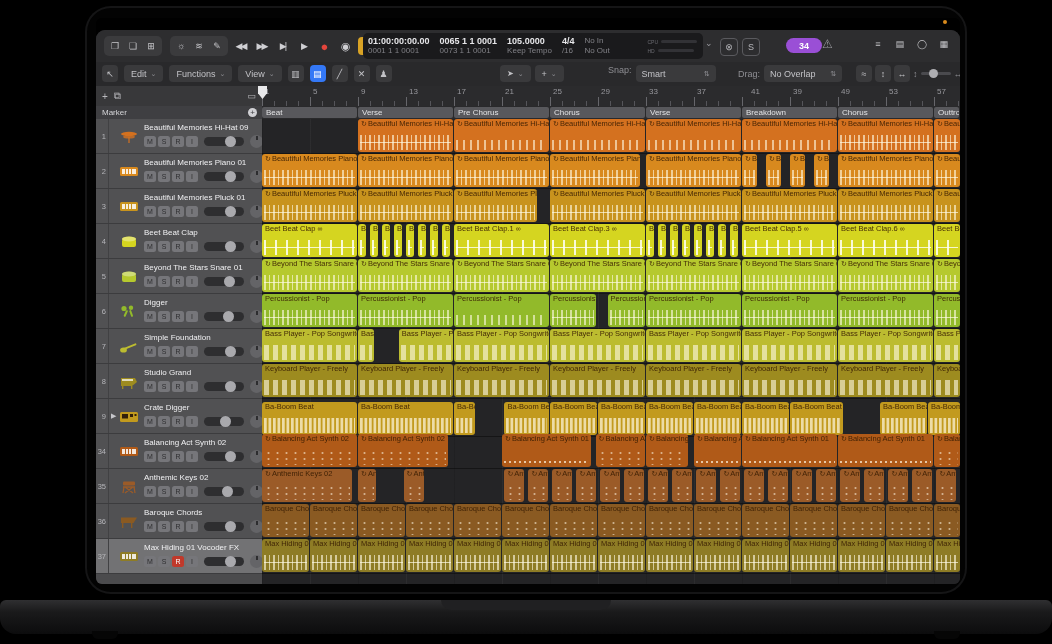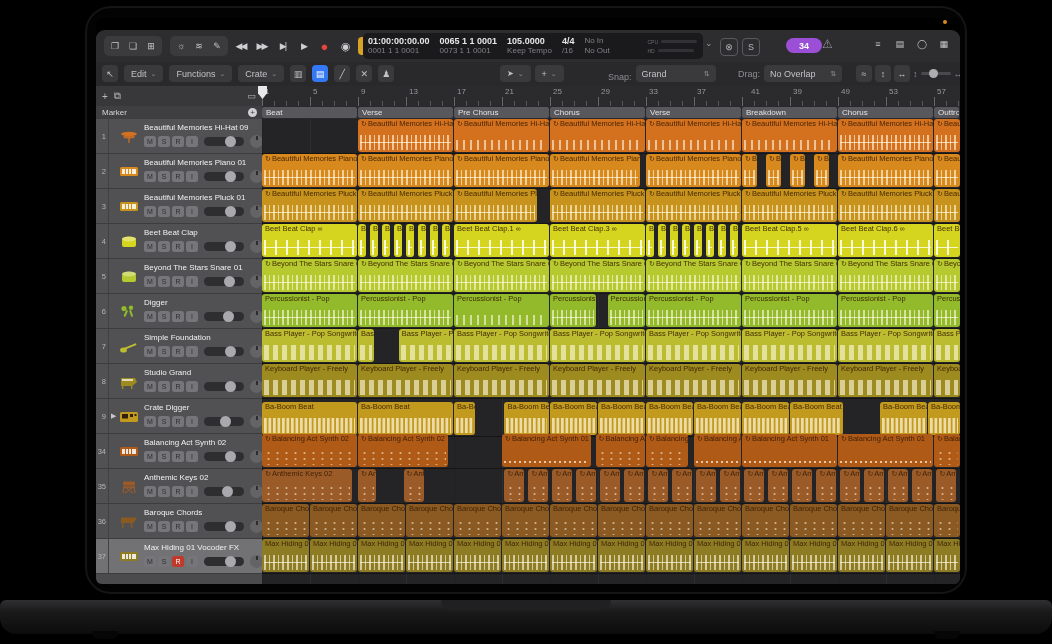--- a/index.html
+++ b/index.html
@@ -56,21 +56,21 @@
   .menubar{position:absolute;left:0;top:32px;width:864px;height:24px;background:#29292b;
            border-bottom:1px solid #1b1b1c;font-size:9px;color:#c2c2c6;}
   .mb-left{position:absolute;left:6px;top:3px;display:flex;align-items:center;gap:6px;}
   .mb-btn{height:17px;padding:0 7px;background:#3a3a3c;border-radius:4px;display:flex;
           align-items:center;gap:4px;}
   .mb-ic{height:17px;width:16px;background:#3a3a3c;border-radius:4px;display:flex;
          align-items:center;justify-content:center;color:#c2c2c6;}
   .mb-ic.active{background:#3478f6;color:#fff;}
   .mb-chev{font-size:7px;color:#8e8e93;}
   .mb-tools{position:absolute;left:404px;top:3px;display:flex;gap:4px;}
-  .mb-snap{position:absolute;left:512px;top:3px;display:flex;align-items:flex-end;gap:4px;}
+  .mb-snap{position:absolute;left:512px;top:3px;display:flex;align-items:flex-start;gap:4px;}
   .mb-drag{position:absolute;left:642px;top:3px;display:flex;align-items:center;gap:4px;}
   .mb-dd{height:17px;background:#3a3a3c;border-radius:4px;display:flex;align-items:center;
          padding:0 6px;gap:10px;}
   .mb-zoom{position:absolute;left:760px;top:3px;display:flex;align-items:center;gap:3px;}
   .slider{width:30px;height:3px;background:#4a4a4e;border-radius:2px;position:relative;}
   .slider .sk{position:absolute;left:8px;top:-3px;width:9px;height:9px;border-radius:50%;background:#aeaeb2;}
   .dim{color:#8e8e93;}
   
   .wbody{position:absolute;left:0;top:56px;width:864px;bottom:0;}
   .panel-top{position:absolute;left:0;top:0;width:166px;height:20px;background:#38383a;
@@ -224,21 +224,21 @@
             <div class="mb-ic">↖</div>
             <div class="mb-btn">
               <span>Edit</span>
               <span class="mb-chev">⌄</span>
             </div>
             <div class="mb-btn">
               <span>Functions</span>
               <span class="mb-chev">⌄</span>
             </div>
             <div class="mb-btn">
-              <span>Crate</span>
+              <span>View</span>
               <span class="mb-chev">⌄</span>
             </div>
             <div class="mb-ic">▥</div>
             <div class="mb-ic active">▤</div>
             <div class="mb-ic">╱</div>
             <div class="mb-ic">✕</div>
             <div class="mb-ic">♟</div>
           </div>
           <div class="mb-tools">
             <div class="mb-btn">
@@ -246,21 +246,21 @@
               <span class="mb-chev">⌄</span>
             </div>
             <div class="mb-btn">
               <span>+</span>
               <span class="mb-chev">⌄</span>
             </div>
           </div>
           <div class="mb-snap">
             <span class="dim">Snap:</span>
             <div class="mb-dd" style="width:80px;justify-content:space-between;box-sizing:border-box;">
-              <span>Grand</span>
+              <span>Smart</span>
               <span class="mb-chev">⇅</span>
             </div>
           </div>
           <div class="mb-drag">
             <span class="dim">Drag:</span>
             <div class="mb-dd" style="width:78px;justify-content:space-between;box-sizing:border-box;">
               <span>No Overlap</span>
               <span class="mb-chev">⇅</span>
             </div>
           </div>

